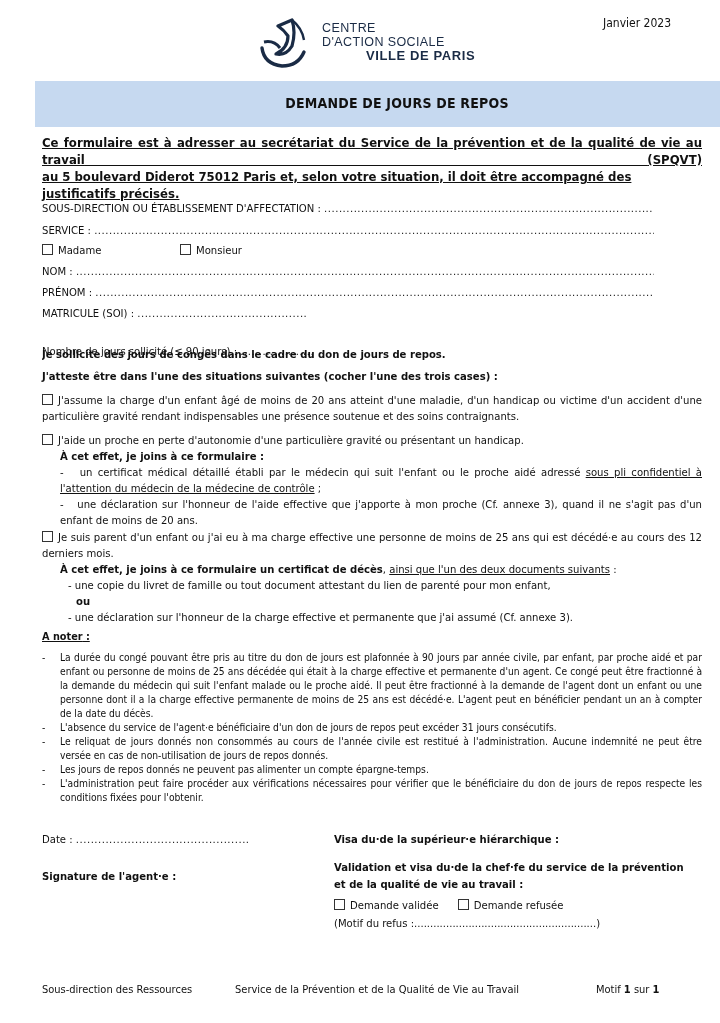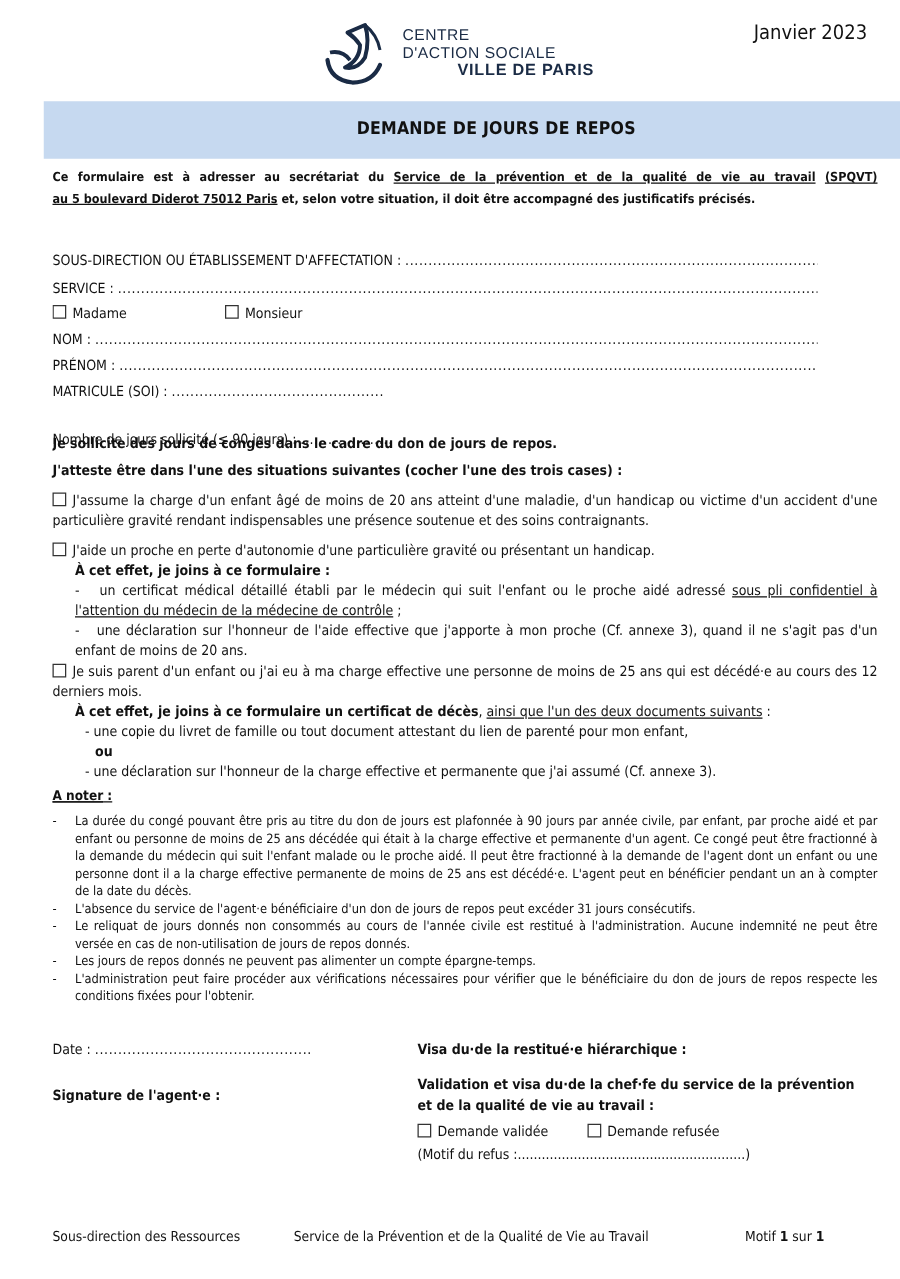--- a/index.html
+++ b/index.html
@@ -4,25 +4,25 @@
 <style>
   html, body { margin: 0; padding: 0; background: #ffffff; }
   body { width: 720px; height: 1023px; position: relative; overflow: hidden;
          font-family: "DejaVu Sans Condensed", "DejaVu Sans", "Liberation Sans", sans-serif;
          color: #111; font-size: 11.2px; }
   .abs { position: absolute; }
   .logo { left: 258px; top: 18px; width: 60px; height: 52px; }
   .brand { left: 322px; top: 22px; color: #1a2b45; font-family: "Liberation Sans", sans-serif; line-height: 13.5px; }
   .brand .l1, .brand .l2 { font-size: 12.5px; letter-spacing: 0.4px; }
   .brand .l3 { font-size: 13px; font-weight: bold; letter-spacing: 0.6px; margin-left: 44px; }
-  .date { left: 603px; top: 16px; font-size: 16px; }
+  .date { left: 603px; top: 16px; font-size: 12px; }
   .band { left: 35px; top: 81px; width: 677px; height: 46px; background: #c6d9f0; padding-left: 47px; }
   .band .title { position: absolute; left: 0; right: 0; top: 14px; text-align: center;
                  font-weight: bold; font-size: 14px; letter-spacing: 0.2px; }
-  .intro { left: 42px; top: 134px; width: 660px; font-weight: bold; font-size: 10px; line-height: 17px; }
+  .intro { left: 42px; top: 134px; width: 660px; font-weight: bold; font-size: 13px; line-height: 17px; text-decoration: underline; }
   .intro .justify { text-align: justify; text-align-last: justify; }
   u { text-decoration: underline; }
   .row { position: absolute; left: 42px; width: 612px; font-size: 11.2px; white-space: nowrap; overflow: hidden; }
   .dots { letter-spacing: 0.5px; }
   .cb { display: inline-block; width: 9px; height: 9px; border: 1px solid #333; vertical-align: -1px; margin-right: 5px; background: #fff; }
   .bold { font-weight: bold; }
   .para { position: absolute; left: 42px; width: 660px; line-height: 16px; }
   .justify { text-align: justify; }
   .ind1 { padding-left: 18px; }
   .ind2 { padding-left: 26px; }
@@ -98,24 +98,24 @@
   <div class="item"><span class="dash">-</span><span>L'absence du service de l'agent·e bénéficiaire d'un don de jours de repos peut excéder 31 jours consécutifs.</span></div>
   <div class="item"><span class="dash">-</span><span>Le reliquat de jours donnés non consommés au cours de l'année civile est restitué à l'administration. Aucune indemnité ne peut être versée en cas de non-utilisation de jours de repos donnés.</span></div>
   <div class="item"><span class="dash">-</span><span>Les jours de repos donnés ne peuvent pas alimenter un compte épargne-temps.</span></div>
   <div class="item"><span class="dash">-</span><span>L'administration peut faire procéder aux vérifications nécessaires pour vérifier que le bénéficiaire du don de jours de repos respecte les conditions fixées pour l'obtenir.</span></div>
 </div>
 
 <div class="abs" style="left:42px; top:833px; font-size:11.2px;"><span>Date : </span><span class="dots">...............................................</span></div>
 <div class="abs bold" style="left:42px; top:870px; font-size:11.2px;">Signature de l'agent·e :</div>
 
 <div class="abs" style="left:334px; top:831px; width:360px; font-size:11.2px; line-height:17.5px;">
-  <div class="bold">Visa du·de la restitué·e hiérarchique :</div>
+  <div class="bold">Visa du·de la supérieur·e hiérarchique :</div>
   <div class="bold" style="margin-top:10px; width:356px;">Validation et visa du·de la chef·fe du service de la prévention et de la qualité de vie au travail :</div>
   <div style="margin-top:3px;">
     <span><span class="cb"></span><span>Demande validée</span></span>
-    <span style="margin-left:28px;"><span class="cb"></span><span>Demande refusée</span></span>
+    <span style="margin-left:16px;"><span class="cb"></span><span>Demande refusée</span></span>
   </div>
   <div style="margin-top:1px;">(Motif du refus :.........................................................)</div>
 </div>
 
 <div class="foot" style="left:42px;">Sous-direction des Ressources</div>
 <div class="foot" style="left:235px;">Service de la Prévention et de la Qualité de Vie au Travail</div>
 <div class="foot" style="left:596px;"><span>Motif </span><b>1</b><span> sur </span><b>1</b></div>
 
 </body></html>

